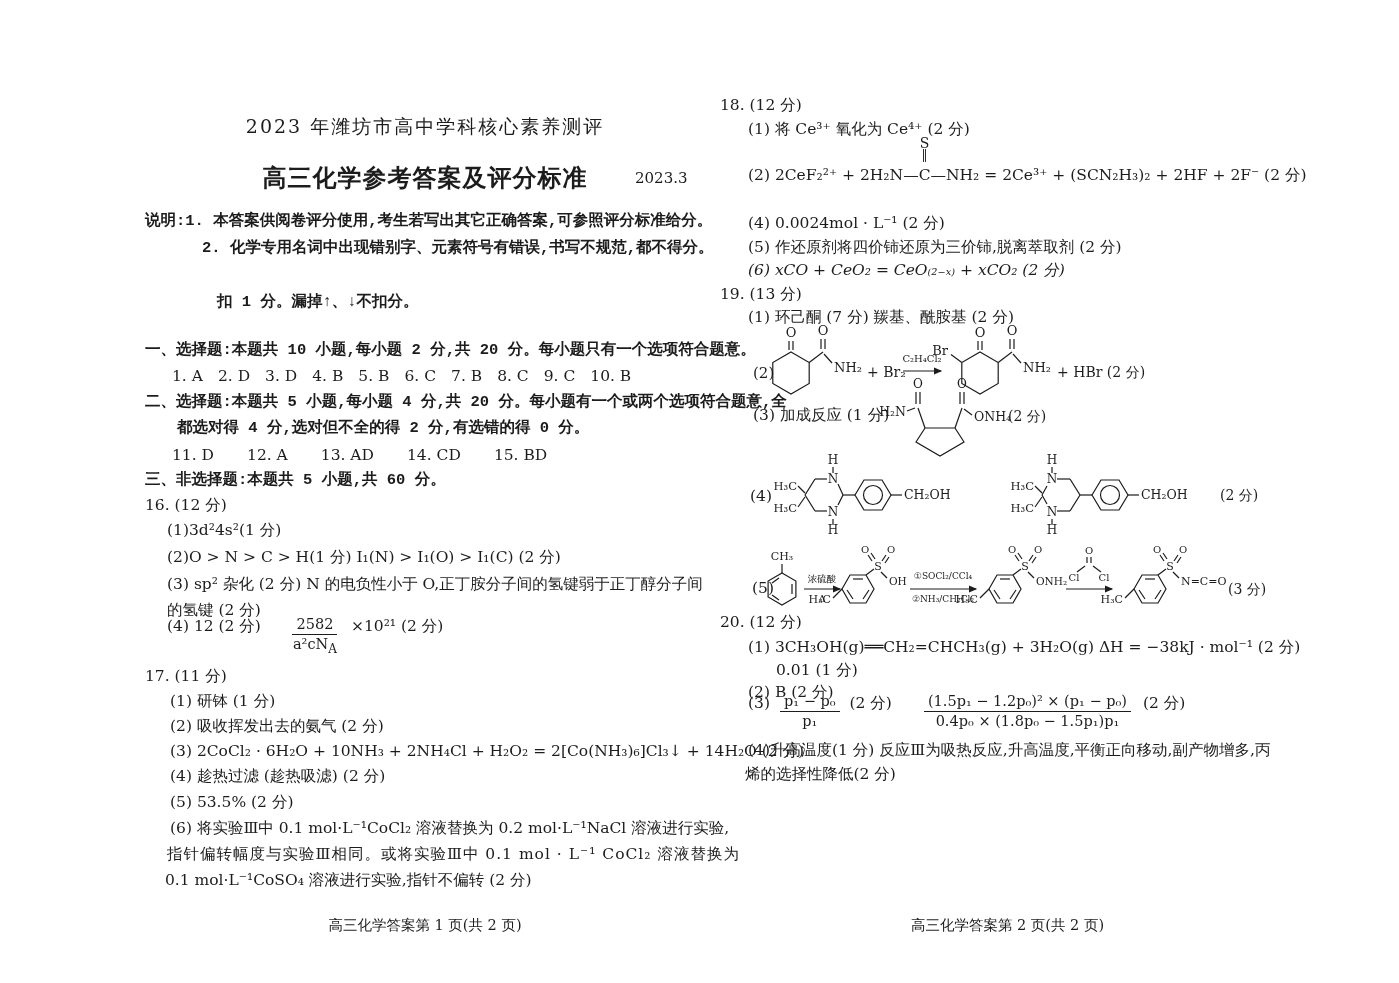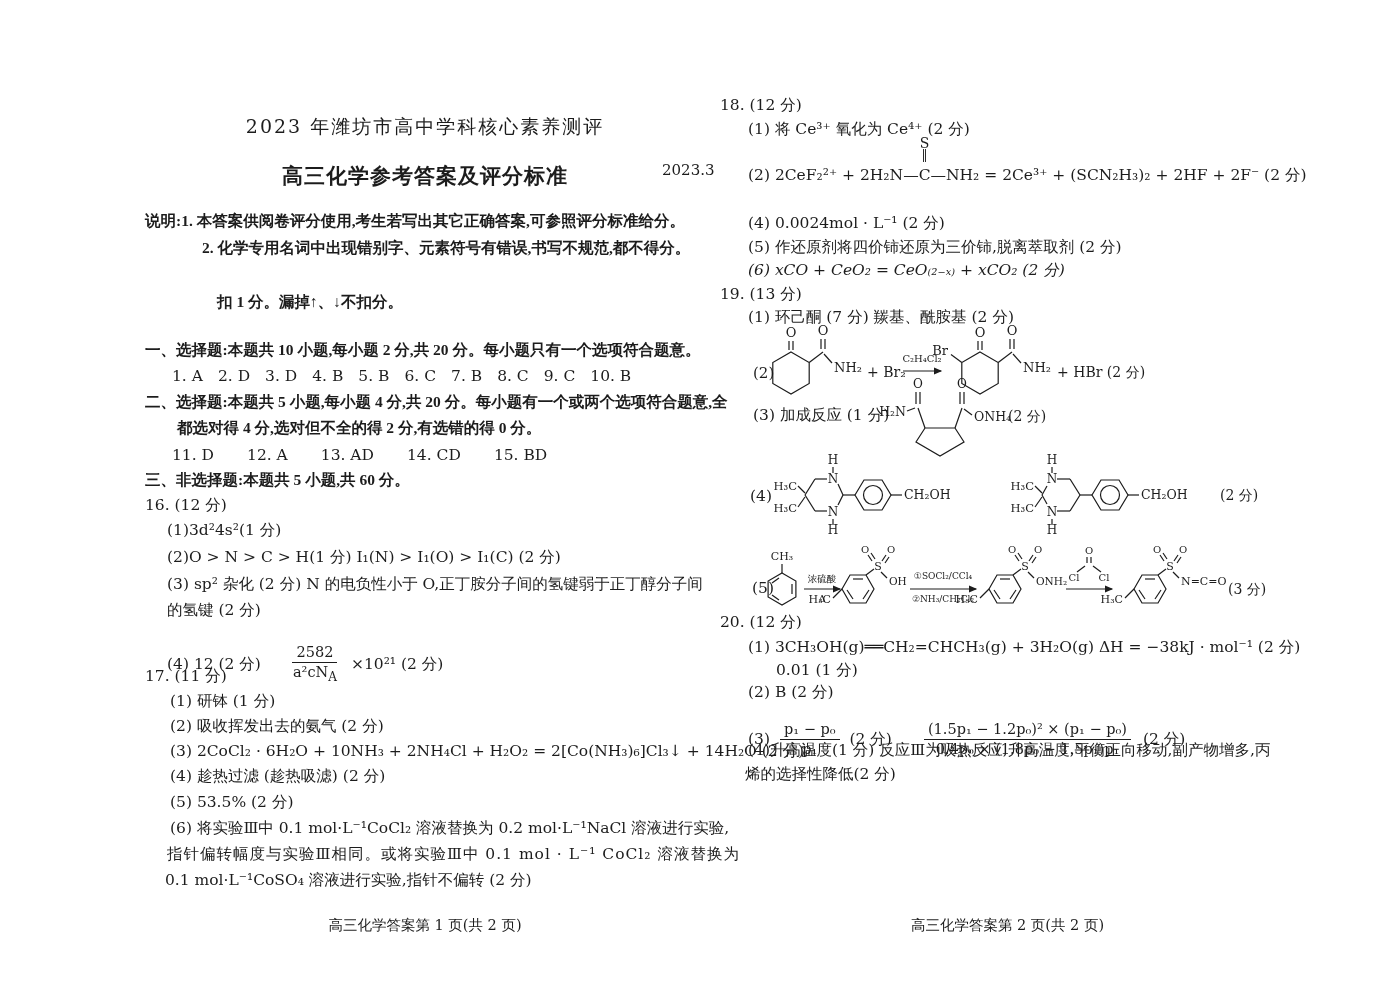--- a/index.html
+++ b/index.html
@@ -2,31 +2,31 @@
 <html><head>
 <meta charset="utf-8">
 <style>
   html,body{margin:0;padding:0;background:#ffffff;}
   #doc{position:relative;width:1399px;height:983px;background:#ffffff;color:#1c1c1c;
        font-family:"DejaVu Serif","Liberation Serif",serif;overflow:hidden;}
   .page{position:absolute;top:0;height:855px;}
   #p1{left:145px;width:560px;}
   #p2{left:720px;width:575px;}
   .line{position:absolute;white-space:nowrap;font-size:15.5px;line-height:1.3;}
-  .bh{font-family:Liberation Serif, serif;font-weight:700;font-size:15.5px;}
+  .bh{font-family:Liberation Mono, monospace;font-weight:700;font-size:15.5px;}
   .title{font-size:19px;letter-spacing:2px;width:100%;text-align:center;}
   .subtitle{font-family:"DejaVu Sans","Liberation Sans",sans-serif;font-weight:700;
-            font-size:21px;letter-spacing:1px;width:100%;text-align:center;}
+            font-size:24px;letter-spacing:1px;width:100%;text-align:center;}
   .date{font-size:15px;}
   .ansrow{display:flex;}
   .frac{display:inline-flex;flex-direction:column;align-items:center;font-size:14.5px;
         vertical-align:middle;line-height:1.15;}
   .frac .num{border-bottom:1.4px solid #1c1c1c;padding:0 4px 1px 4px;}
   .frac .den{padding:1px 4px 0 4px;}
-  .row{display:flex;align-items:center;gap:10px;margin-top:28px;}
+  .row{display:flex;gap:10px;}
   .footer{width:100%;text-align:center;font-size:14.5px;margin-top:20px;}
   .cwrap{position:relative;display:inline-block;}
   .cwrap .overS{position:absolute;left:50%;transform:translateX(-50%);top:-31px;font-size:14px;}
   .cwrap .overB{position:absolute;left:50%;transform:translateX(-50%);top:-17px;font-size:12px;}
   svg{position:absolute;overflow:visible;}
   svg line,svg polygon,svg path,svg circle{stroke:#1c1c1c;stroke-width:1.2;fill:none;}
   svg polygon.ah{fill:#1c1c1c;stroke:none;}
   svg text{fill:#1c1c1c;font-family:"DejaVu Serif","Liberation Serif",serif;}
 </style>
 </head>
@@ -37,21 +37,21 @@
     <defs>
       <marker id="ah" markerWidth="8" markerHeight="8" refX="6" refY="3" orient="auto">
         <polygon class="ah" points="0,0 7,3 0,6"></polygon>
       </marker>
     </defs>
   </svg>
 
   <div class="page" id="p1">
     <div class="line title" style="top:114px;left:0;">2023 年潍坊市高中学科核心素养测评</div>
     <div class="line subtitle" style="top:163px;left:0;">高三化学参考答案及评分标准</div>
-    <div class="line date" style="top:161px;left:490px;margin-left:27px;">2023.3</div>
+    <div class="line date" style="top:169px;left:490px;">2023.3</div>
 
     <div class="line bh" style="top:211px;left:0;">说明:1. 本答案供阅卷评分使用,考生若写出其它正确答案,可参照评分标准给分。</div>
     <div class="line bh" style="top:238px;left:57px;">2. 化学专用名词中出现错别字、元素符号有错误,书写不规范,都不得分。</div>
     <div class="line bh" style="top:292px;left:72px;">扣 1 分。漏掉↑、↓不扣分。</div>
 
     <div class="line bh" style="top:340px;left:0;">一、选择题:本题共 10 小题,每小题 2 分,共 20 分。每小题只有一个选项符合题意。</div>
     <div class="line ansrow" style="top:366px;left:27px;gap:15px;">
       <span>1. A</span>
       <span>2. D</span>
       <span>3. D</span>

